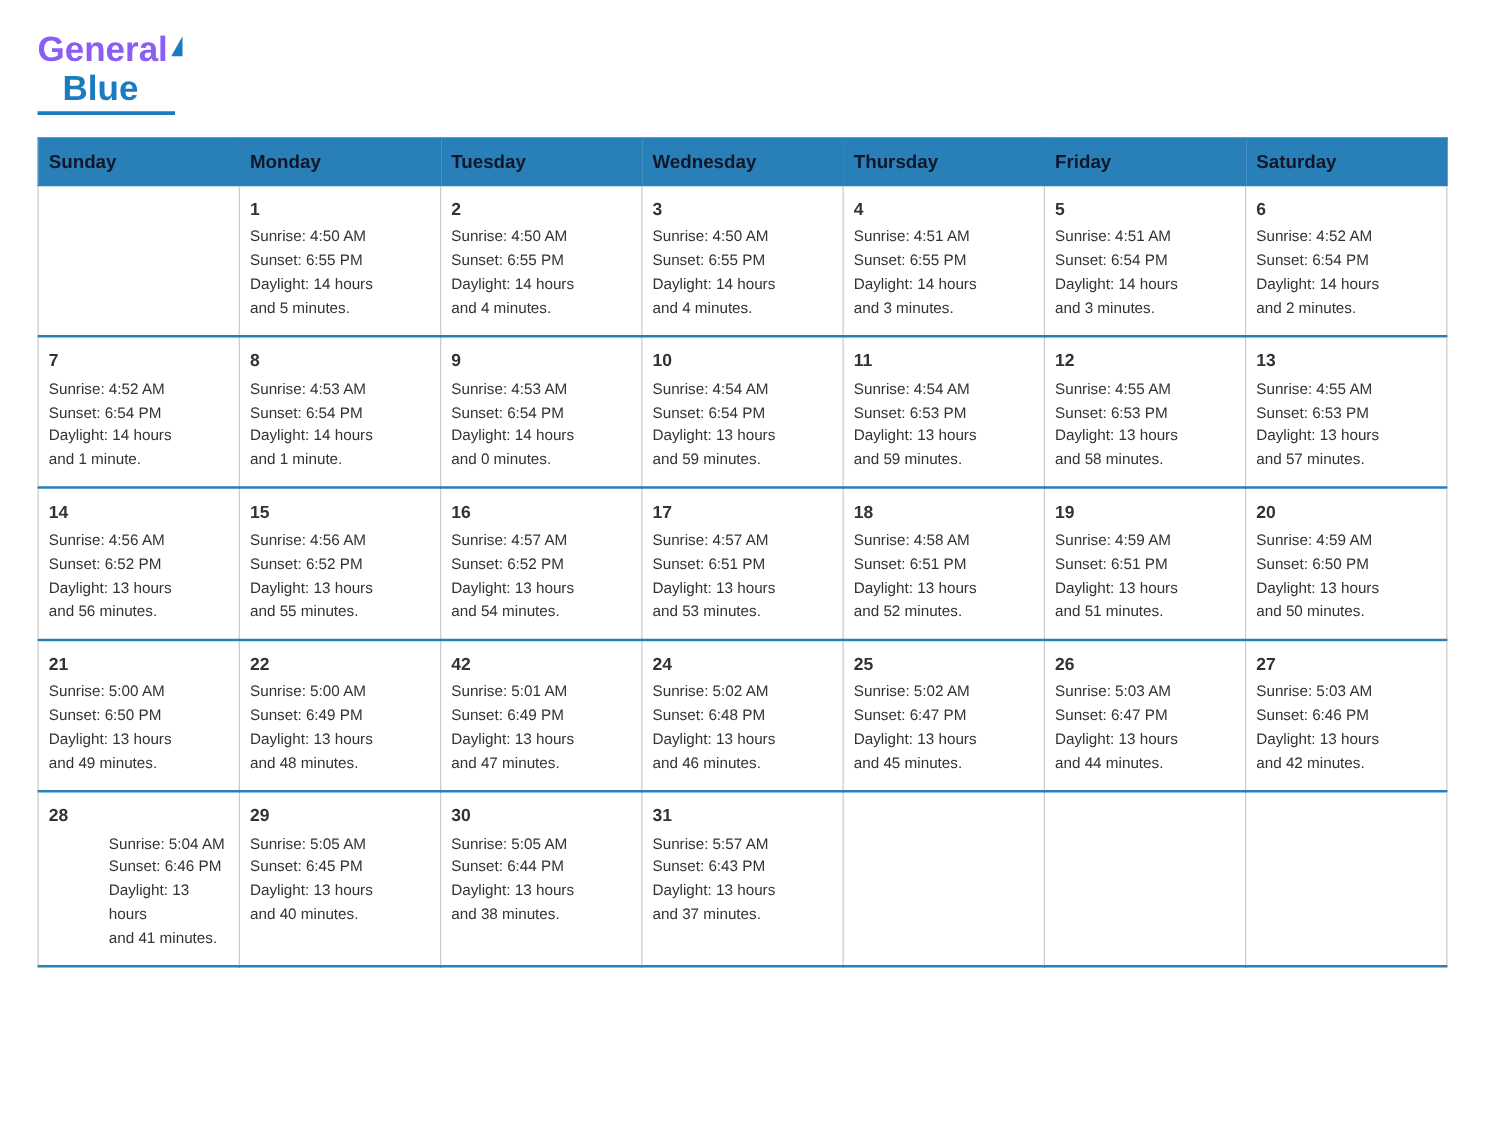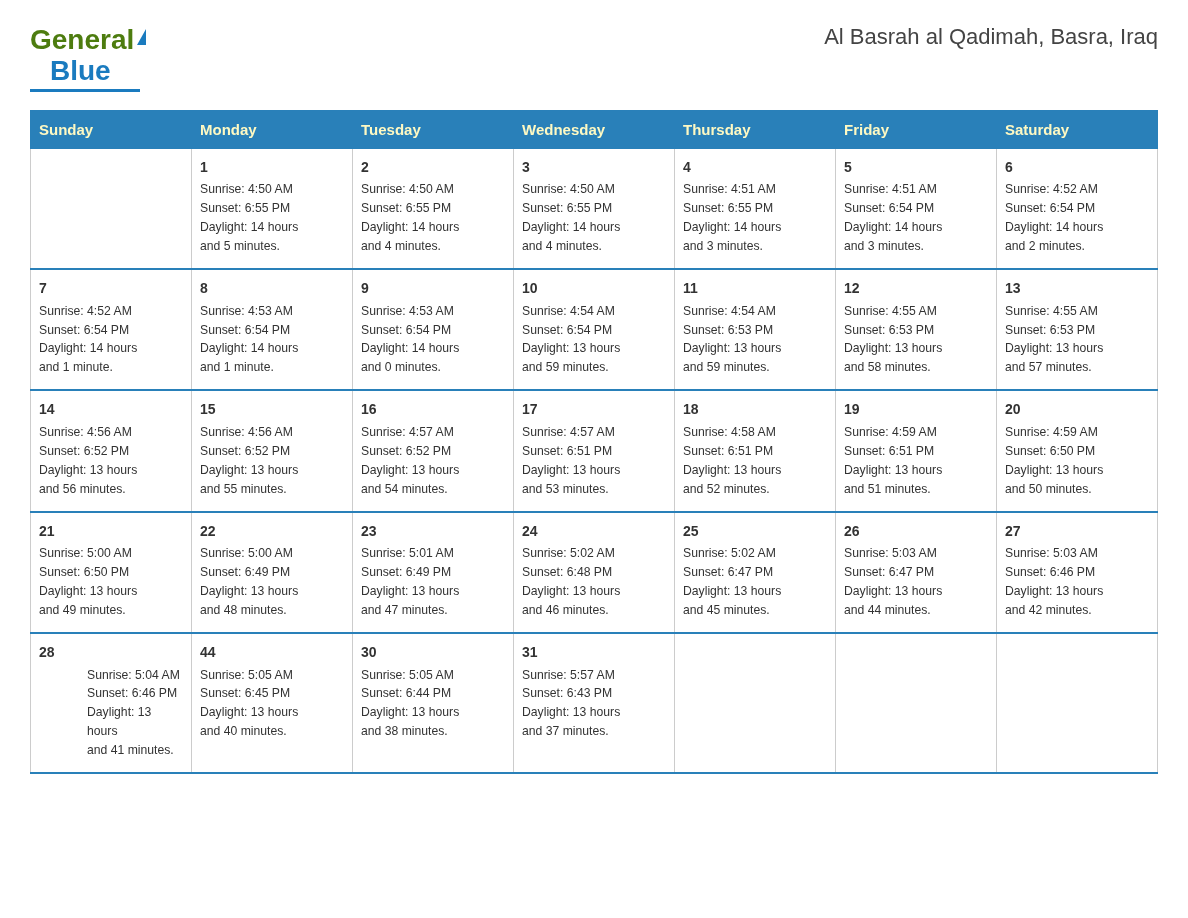--- a/index.html
+++ b/index.html
@@ -19,21 +19,21 @@
     }
     .logo {
       display: flex;
       flex-direction: column;
       align-items: flex-start;
       padding-top: 5px;
     }
     .logo-general {
       font-size: 28px;
       font-weight: bold;
-      color: #4d7c0f;
+      color: #8b5cf6;
       line-height: 1.1;
     }
     .logo-blue {
       font-size: 28px;
       font-weight: bold;
       color: #1a7bbf;
       line-height: 1.1;
       margin-left: 20px;
     }
     .logo-triangle {
@@ -68,21 +68,21 @@
       color: #444;
       margin-top: 4px;
     }
     table {
       width: 100%;
       border-collapse: collapse;
       table-layout: fixed;
     }
     thead tr {
       background: #2980b9;
-      color: #fef9c3;
+      color: #0f172a;
     }
     thead th {
       padding: 10px 8px;
       text-align: left;
       font-size: 15px;
       font-weight: bold;
       border: 1px solid #2980b9;
     }
     tbody td {
       vertical-align: top;
@@ -117,21 +117,20 @@
 <div class="header">
   <div class="logo">
     <div style="display:flex;align-items:center;">
       <span class="logo-general">General</span>
       <span class="logo-triangle"></span>
     </div>
     <span class="logo-blue">Blue</span>
     <div class="logo-line"></div>
   </div>
   <div class="title-area">
-    <div class="location-title">Al Basrah al Qadimah, Basra, Iraq</div>
   </div>
 </div>
 
 <table>
   <thead>
     <tr>
     <th>Sunday</th>
         <th>Monday</th>
         <th>Tuesday</th>
         <th>Wednesday</th>
@@ -297,21 +296,21 @@
 and 49 minutes.</div>
         </td>
         <td>
           <span class="day-number">22</span>
           <div class="day-info" style="white-space: pre-line;">Sunrise: 5:00 AM
 Sunset: 6:49 PM
 Daylight: 13 hours
 and 48 minutes.</div>
         </td>
         <td>
-          <span class="day-number">23</span>
+          <span class="day-number">42</span>
           <div class="day-info" style="white-space: pre-line;">Sunrise: 5:01 AM
 Sunset: 6:49 PM
 Daylight: 13 hours
 and 47 minutes.</div>
         </td>
         <td>
           <span class="day-number">24</span>
           <div class="day-info" style="white-space: pre-line;">Sunrise: 5:02 AM
 Sunset: 6:48 PM
 Daylight: 13 hours
@@ -341,21 +340,21 @@
       </tr>
       <tr>
         <td>
           <span class="day-number">28</span>
           <div class="day-info" style="white-space: pre-line; margin-left: 48px;">Sunrise: 5:04 AM
 Sunset: 6:46 PM
 Daylight: 13 hours
 and 41 minutes.</div>
         </td>
         <td>
-          <span class="day-number">44</span>
+          <span class="day-number">29</span>
           <div class="day-info" style="white-space: pre-line;">Sunrise: 5:05 AM
 Sunset: 6:45 PM
 Daylight: 13 hours
 and 40 minutes.</div>
         </td>
         <td>
           <span class="day-number">30</span>
           <div class="day-info" style="white-space: pre-line;">Sunrise: 5:05 AM
 Sunset: 6:44 PM
 Daylight: 13 hours

